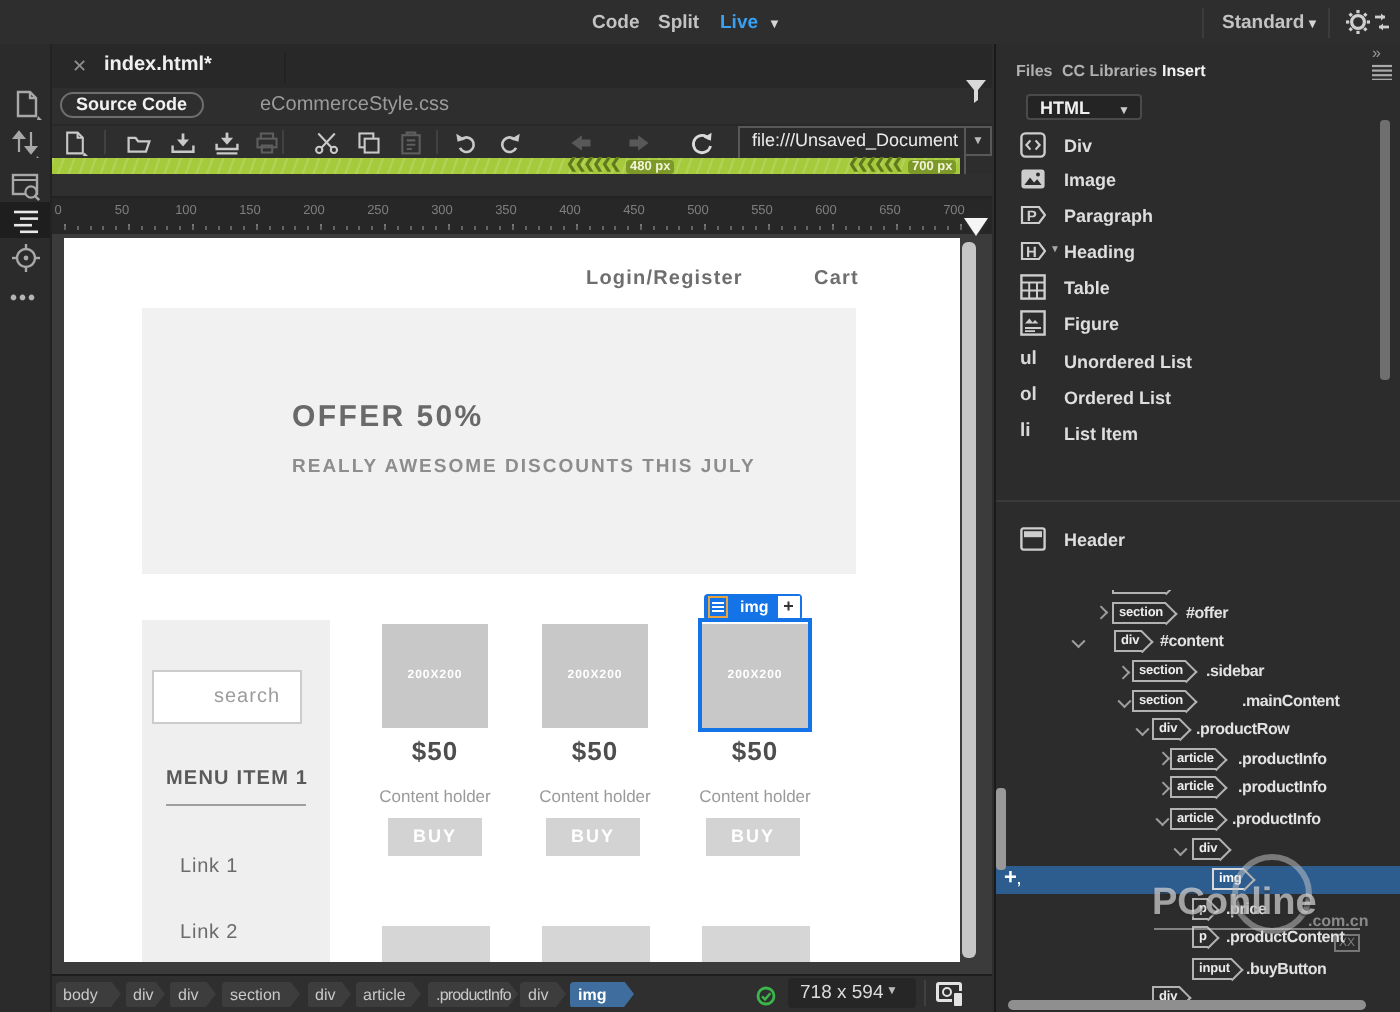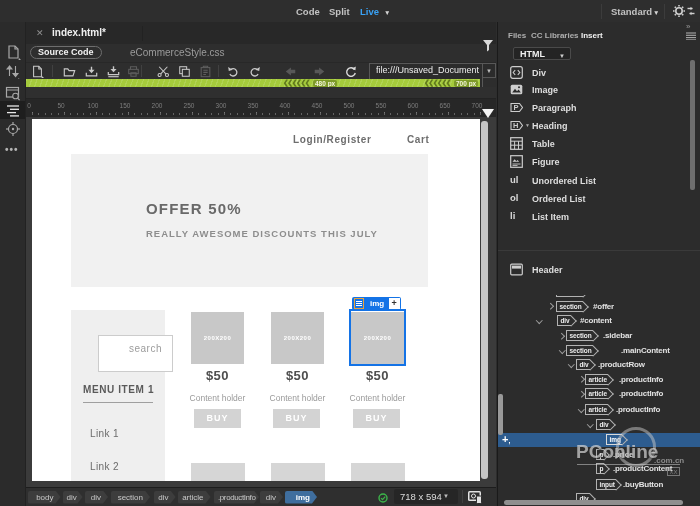--- a/index.html
+++ b/index.html
@@ -39,21 +39,21 @@
 #logo{left:39px;top:12px;width:91px;height:19px;background:#b9b9b9;color:#fff;font-size:10px;font-weight:bold;letter-spacing:1.5px;text-align:center;line-height:19px;}
 #offer{left:39px;top:35px;width:357px;height:133px;background:#f1f1f1;}
 #psidebar{left:39px;top:191px;width:94px;height:171px;background:#efefef;}
 .pimg{position:absolute;top:193px;width:53px;height:52px;background:#c8c8c8;color:#fff;font-size:6px;font-weight:bold;text-align:center;line-height:52px;letter-spacing:.5px;}
 .price{position:absolute;top:249px;width:53px;text-align:center;font-size:13px;font-weight:600;color:#4e4e4e;letter-spacing:.5px;}
 .chold{position:absolute;top:274px;width:60px;text-align:center;font-size:8.5px;color:#9a9a9a;white-space:nowrap;}
 .buy{position:absolute;top:290px;width:47px;height:19px;background:#d3d3d3;color:#fff;font-size:9px;font-weight:bold;text-align:center;line-height:19px;letter-spacing:1px;}
 .pimg2{position:absolute;top:344px;width:54px;height:18px;background:#d6d6d6;}
 
 #statusbar{left:26px;top:487px;width:470px;height:19px;background:#2f2f2f;border-top:1px solid #1d1d1d;}
-.sp{position:absolute;top:2.5px;height:13px;background:#3d3d3d;color:#c9c9c9;font-size:8px;line-height:13px;text-align:right;padding:0 7px 0 4px;clip-path:polygon(0 0,calc(100% - 5px) 0,100% 50%,calc(100% - 5px) 100%,0 100%);border-radius:2px 0 0 2px;white-space:nowrap;}
+.sp{position:absolute;top:2.5px;height:13px;background:#3d3d3d;color:#c9c9c9;font-size:8px;line-height:13px;text-align:left;padding:0 7px 0 4px;clip-path:polygon(0 0,calc(100% - 5px) 0,100% 50%,calc(100% - 5px) 100%,0 100%);border-radius:2px 0 0 2px;white-space:nowrap;}
 
 #panel{left:497px;top:22px;width:203px;height:484px;background:#2c2c2c;border-left:1px solid #1a1a1a;}
 .ptab{position:absolute;font-size:8px;font-weight:bold;color:#b0b0b0;}
 .irow{position:absolute;left:0;width:203px;height:18px;}
 .irow .lb{position:absolute;left:34px;top:4.5px;font-size:9px;font-weight:bold;color:#dedede;}
 .irow .ic{position:absolute;left:12px;top:2.5px;width:13px;height:13px;}
 .txtic{position:absolute;left:12px;top:3px;font-size:9.5px;font-weight:bold;color:#d8d8d8;}
 
 .dlab{position:absolute;font-size:8px;font-weight:bold;color:#e2e2e2;white-space:nowrap;letter-spacing:-0.2px;}
 .tp{position:absolute;height:11px;border:1px solid #b2b2b2;border-right:none;color:#ececec;font-size:6.5px;font-weight:bold;line-height:9.5px;padding:0 1px 0 2.5px;white-space:nowrap;letter-spacing:-0.1px;}
@@ -245,21 +245,21 @@
     </div>
 
   <div id="canvas" class="abs">
     <div id="page">
       <span class="pg" style="left:261px;top:15px;font-size:10px;font-weight:bold;color:#6e6e6e;letter-spacing:.6px;">Login/Register</span>
       <span class="pg" style="left:375px;top:15px;font-size:10px;font-weight:bold;color:#6e6e6e;letter-spacing:.6px;">Cart</span>
       <div class="pg" id="offer"></div>
       <span class="pg" style="left:114px;top:81px;font-size:15px;font-weight:bold;color:#696969;letter-spacing:1.2px;">OFFER 50%</span>
       <span class="pg" style="left:114px;top:109px;font-size:9.5px;font-weight:bold;color:#8d8d8d;letter-spacing:1px;">REALLY AWESOME DISCOUNTS THIS JULY</span>
       <div class="pg" id="psidebar"></div>
-      <div class="pg" style="left:66px;top:216px;width:75px;height:37px;background:#fff;border:1px solid #ccc;color:#9c9c9c;font-size:10px;text-align:center;line-height:25px;letter-spacing:.5px;padding-left:20px;">search</div>
+      <div class="pg" style="left:44px;top:216px;width:75px;height:27px;background:#fff;border:1px solid #ccc;color:#9c9c9c;font-size:10px;text-align:center;line-height:25px;letter-spacing:.5px;padding-left:20px;">search</div>
       <span class="pg" style="left:51px;top:265px;font-size:10px;font-weight:bold;color:#5a5a5a;letter-spacing:.6px;">MENU ITEM 1</span>
       <div class="pg" style="left:51px;top:283px;width:70px;height:1px;background:#9f9f9f;"></div>
       <span class="pg" style="left:58px;top:309px;font-size:10px;color:#6b6b6b;letter-spacing:.4px;">Link 1</span>
       <span class="pg" style="left:58px;top:342px;font-size:10px;color:#6b6b6b;letter-spacing:.4px;">Link 2</span>
       <div class="pg pimg" style="left:159px;">200X200</div>
       <div class="pg pimg" style="left:239px;">200X200</div>
       <div class="pg pimg" style="left:319px;">200X200</div>
       <div class="pg price" style="left:159px;">$50</div>
       <div class="pg price" style="left:239px;">$50</div>
       <div class="pg price" style="left:319px;">$50</div>

